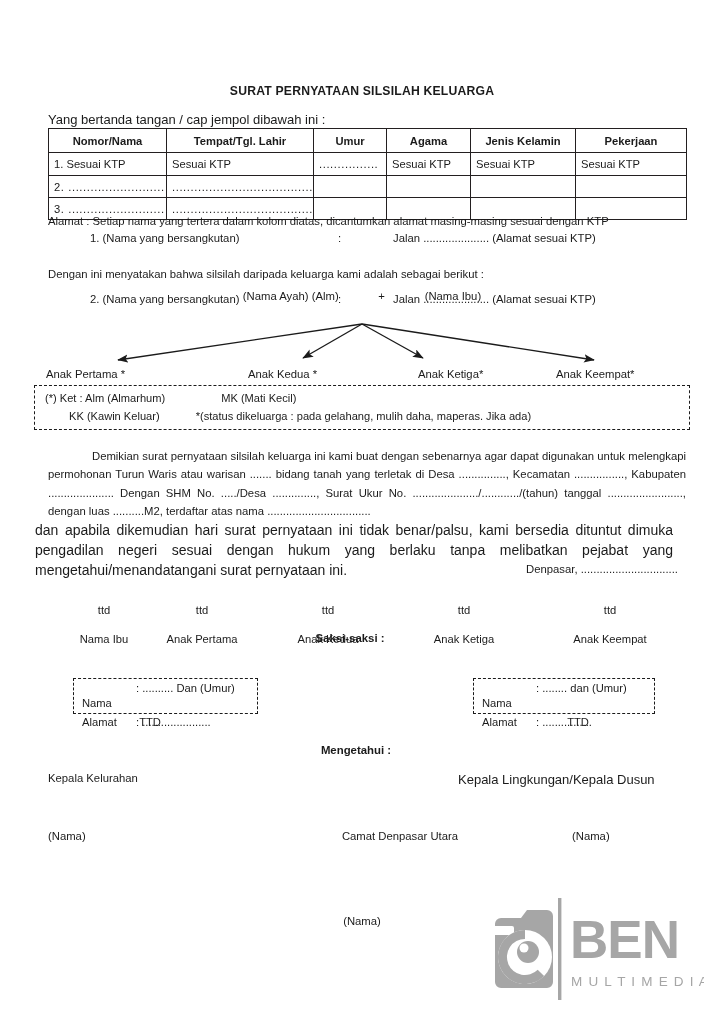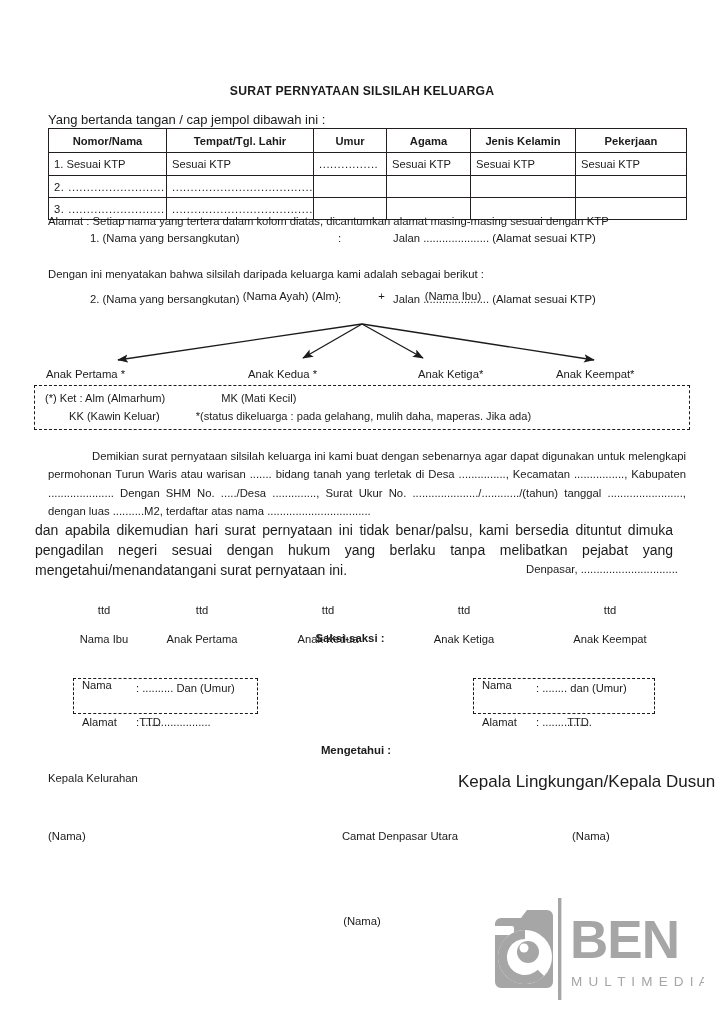--- a/index.html
+++ b/index.html
@@ -106,37 +106,37 @@
   .saksi{
     position:absolute;left:0;top:632px;width:700px;text-align:center;
     font-size:11.4px;font-weight:bold;
   }
 
   
   .wbox{
     position:absolute;height:36px;border:1.3px dashed #1b1b1b;box-sizing:border-box;
   }
   .wbox .w-line{position:relative;height:17px;font-size:11.2px;white-space:nowrap;}
-  .wbox .w-label{position:absolute;left:8px;top:0;}
+  .wbox .w-label{position:absolute;left:8px;top:18px;}
   .wbox .w-val{position:absolute;left:62px;top:3px;}
   .wbox .w-line2 .w-label{top:20px;}
   .wbox .w-line2 .w-val{top:20px;}
   .wbox-left{left:73px;top:678px;width:185px;}
   .wbox-right{left:473px;top:678px;width:182px;}
   .ttd-under{position:absolute;font-size:11.2px;transform:translateX(-50%);}
   .ttd-under-l{left:150px;top:716px;}
   .ttd-under-r{left:578px;top:716px;}
 
   
   .mengetahui{
     position:absolute;left:0;top:744px;width:712px;text-align:center;
     font-size:11.4px;font-weight:bold;
   }
   .kepala-kel{position:absolute;left:48px;top:772px;font-size:11.3px;}
-  .kepala-ling{position:absolute;left:458px;top:772px;font-size:17px;text-align:center;}
+  .kepala-ling{position:absolute;left:458px;top:772px;font-size:13px;text-align:center;}
   .nama-l{position:absolute;left:48px;top:830px;font-size:11.3px;}
   .camat{position:absolute;left:0;top:830px;width:724px;text-align:center;font-size:11.3px;margin-left:38px;}
   .nama-r{position:absolute;left:572px;top:830px;font-size:11.3px;}
   .nama-c{position:absolute;left:0;top:915px;width:724px;text-align:center;font-size:11.3px;}
 
   
   .logo{position:absolute;left:492px;top:896px;width:212px;height:106px;}
 </style>
 </head>
 <body>

